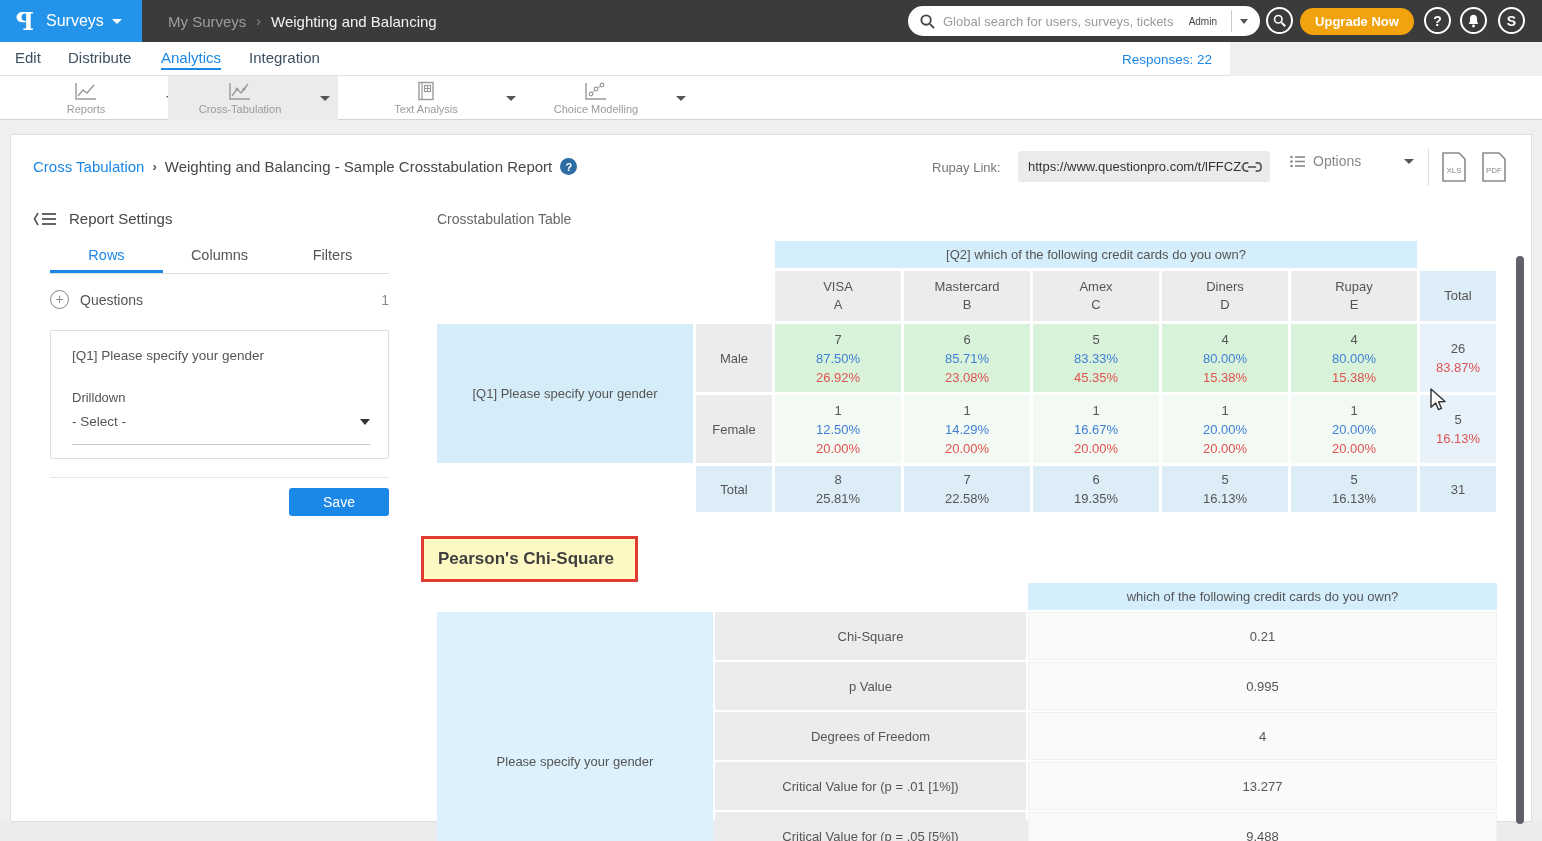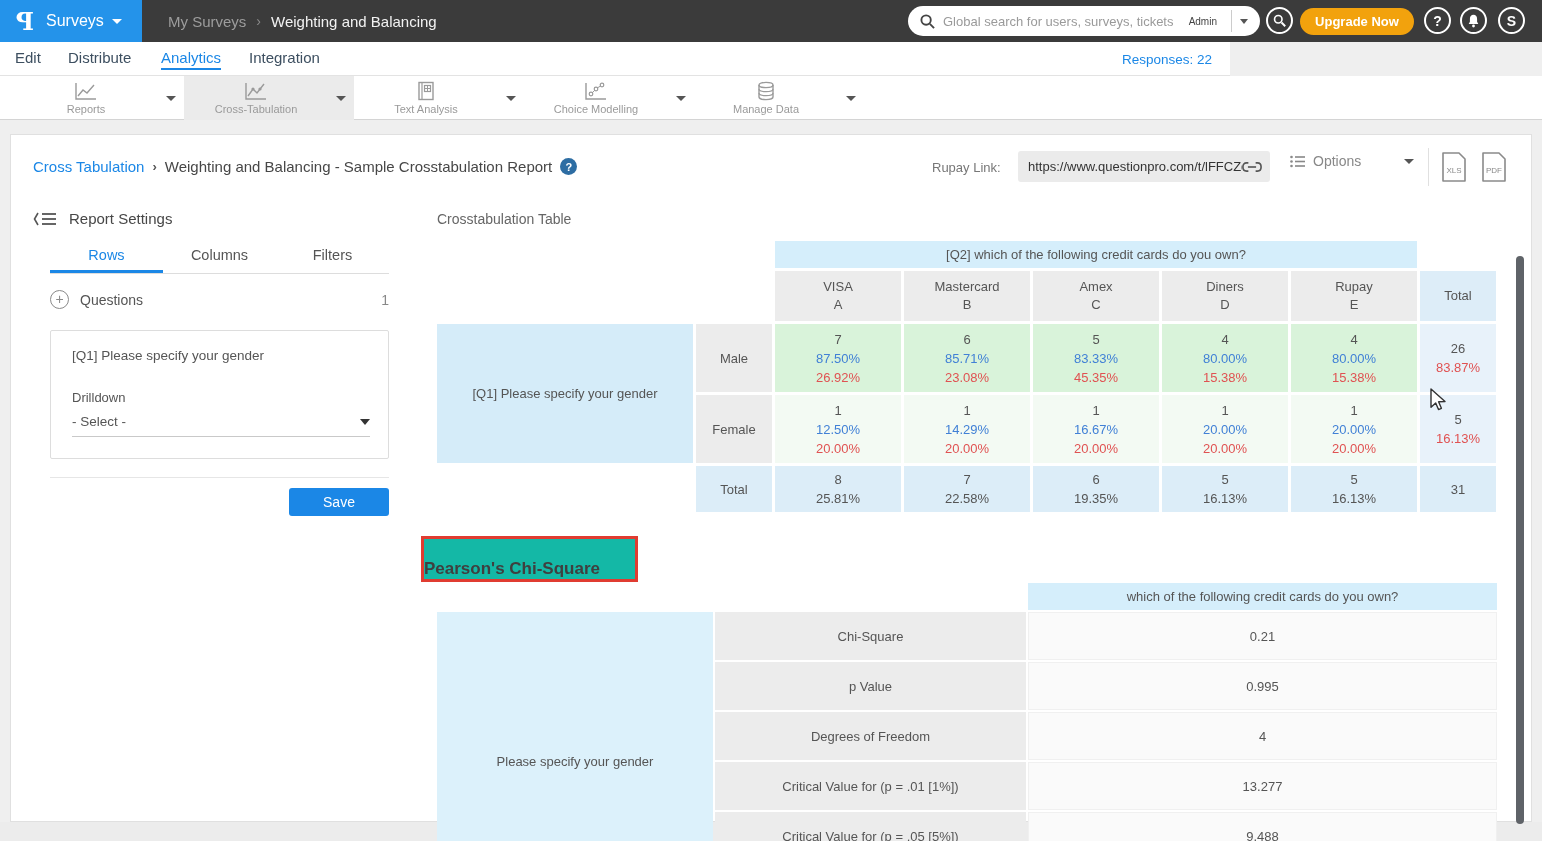--- a/index.html
+++ b/index.html
@@ -72,21 +72,21 @@
   .rs-tabs { left:50px; top:244px; width:339px; display:flex; border-bottom:1px solid #ddd; height:30px; }
   .rs-tab { flex:1; text-align:center; font-size:14.5px; color:#555; cursor:pointer; padding-top:3px; }
   .rs-tab.active { color:#1b87e6; border-bottom:3px solid #1b87e6; }
   .q-row { left:50px; top:290px; width:339px; display:flex; align-items:center; gap:11px; }
   .plus-circle { width:19px; height:19px; border:1.5px solid #8a8a8a; border-radius:50%; color:#8a8a8a; font-size:14px; line-height:16px; text-align:center; cursor:pointer; }
   .q-label { font-size:14px; color:#555; }
   .q-count { margin-left:auto; font-size:14px; color:#888; }
   .q-card { left:50px; top:330px; width:339px; height:129px; border:1px solid #ddd; border-radius:2px; background:#fff; }
   .q-text { left:21px; top:17px; font-size:13.5px; color:#555; }
   .drill-label { left:21px; top:59px; font-size:13px; color:#555; }
-  .sel { left:21px; top:83px; width:298px; border-bottom:1px solid #c9c9c9; display:flex; align-items:center; padding-bottom:7px; cursor:pointer; }
+  .sel { left:21px; top:83px; width:298px; border-bottom:1px solid #c9c9c9; display:flex; align-items:center; padding-bottom:15px; cursor:pointer; }
   .sel-val { font-size:13.5px; color:#555; }
   .sel-caret { margin-left:auto; width:0; height:0; border-left:5px solid transparent; border-right:5px solid transparent; border-top:6px solid #333; }
   .panel-div { left:50px; top:477px; width:339px; height:1px; background:#e6e6e6; }
   .save-btn { left:289px; top:488px; width:100px; height:28px; background:#1b87e6; color:#fff; border:none; border-radius:3px; font-size:14px; cursor:pointer; font-family:inherit; }
 
   
   .section-title { left:437px; top:211px; font-size:14px; color:#666; }
   table { border-collapse:separate; border-spacing:3px; }
   .xtab { left:434px; top:238px; }
   .xtab td { text-align:center; vertical-align:middle; font-size:13px; color:#555; }
@@ -98,21 +98,21 @@
   .green { background:#d9f3da; height:68px; line-height:19px; }
   .pgreen { background:#f3faf3; height:68px; line-height:19px; }
   .tcol { background:#e8f2fa; line-height:19px; }
   .trow { background:#dcedf8; height:46px; line-height:19px; }
   .pct-b { color:#4180d6; }
   .pct-r { color:#e05252; }
   .w126 { width:126px; }
   .w76 { width:76px; }
 
   
-  .chi-box { left:421px; top:536px; width:217px; height:46px; border:3px solid #e03c31; background:#14b8a6; display:flex; align-items:flex-end; }
+  .chi-box { left:421px; top:536px; width:217px; height:46px; border:3px solid #e03c31; background:#fef9c3; display:flex; align-items:center; padding-left:14px; }
   .chi-title { font-size:17px; font-weight:bold; color:#3f3f3f; }
   .chitab { left:435px; top:581px; border-spacing:2px; }
   .chitab td { text-align:center; vertical-align:middle; font-size:13px; color:#555; }
   .chi-banner { background:#d5eefb; height:27px; color:#44555f; }
   .chi-left { background:#dcf1fb; width:276px; }
   .chi-lab { background:#ececec; width:311px; height:48px; }
   .chi-val { background:#fafafa; width:469px; border:1px solid #f0f0f0; }
 
   
   .scroll-thumb { left:1516px; top:256px; width:8px; height:568px; background:#5f6368; border-radius:4px; cursor:pointer; }
@@ -175,21 +175,21 @@
       <svg class="ico" width="24" height="20" viewBox="0 0 24 20">
           <polyline points="2,2 2,18 22,18" fill="none" stroke="#9a9a9a" stroke-width="1.4"></polyline>
           <polyline points="4,15 9,9 13,12 20,4" fill="none" stroke="#9a9a9a" stroke-width="1.4"></polyline>
         </svg>
       <span class="tool-label">Reports</span>
     </div>
     <div class="tool-caret">
         <i></i>
       </div>
   </div>
-  <div class="abs tool-tab active" style="left:184px;text-align:right;">
+  <div class="abs tool-tab active" style="left:168px;text-align:right;">
     <div class="tool-body">
       <svg class="ico" width="24" height="20" viewBox="0 0 24 20">
           <polyline points="2,2 2,18 22,18" fill="none" stroke="#9a9a9a" stroke-width="1.4"></polyline>
           <polyline points="4,15 9,8 13,12 20,3" fill="none" stroke="#9a9a9a" stroke-width="1.4"></polyline>
           <circle cx="9" cy="8" r="1.6" fill="#9a9a9a"></circle>
           <circle cx="16" cy="8" r="1.6" fill="#9a9a9a"></circle>
         </svg>
       <span class="tool-label">Cross-Tabulation</span>
     </div>
     <div class="tool-caret">
@@ -220,34 +220,20 @@
           <circle cx="18" cy="4" r="1.8" fill="none" stroke="#9a9a9a" stroke-width="1.2"></circle>
           <line x1="8.3" y1="11.8" x2="10.8" y2="9.2" stroke="#9a9a9a" stroke-width="1"></line>
           <line x1="13.3" y1="6.9" x2="16.6" y2="5" stroke="#9a9a9a" stroke-width="1"></line>
         </svg>
       <span class="tool-label">Choice Modelling</span>
     </div>
     <div class="tool-caret">
         <i></i>
       </div>
   </div>
-  <div class="abs tool-tab" style="left:694px;">
-    <div class="tool-body">
-      <svg class="ico" width="22" height="20" viewBox="0 0 22 20">
-          <ellipse cx="11" cy="4" rx="7" ry="2.6" fill="none" stroke="#9a9a9a" stroke-width="1.4"></ellipse>
-          <path d="M4 4 L4 16 C4 17.4 7.1 18.6 11 18.6 C14.9 18.6 18 17.4 18 16 L18 4" fill="none" stroke="#9a9a9a" stroke-width="1.4"></path>
-          <path d="M4 8 C4 9.4 7.1 10.6 11 10.6 C14.9 10.6 18 9.4 18 8" fill="none" stroke="#9a9a9a" stroke-width="1.2"></path>
-          <path d="M4 12 C4 13.4 7.1 14.6 11 14.6 C14.9 14.6 18 13.4 18 12" fill="none" stroke="#9a9a9a" stroke-width="1.2"></path>
-        </svg>
-      <span class="tool-label">Manage Data</span>
-    </div>
-    <div class="tool-caret">
-        <i></i>
-      </div>
-  </div>
 </div>
 
 <div class="abs card"></div>
 <div class="abs bottom-band"></div>
 
 <div class="abs crumb2">
   <span class="link">Cross Tabulation</span>
   <span class="sep2">›</span>
   <span class="title">Weighting and Balancing - Sample Crosstabulation Report</span>
   <span class="help-dot">?</span>

